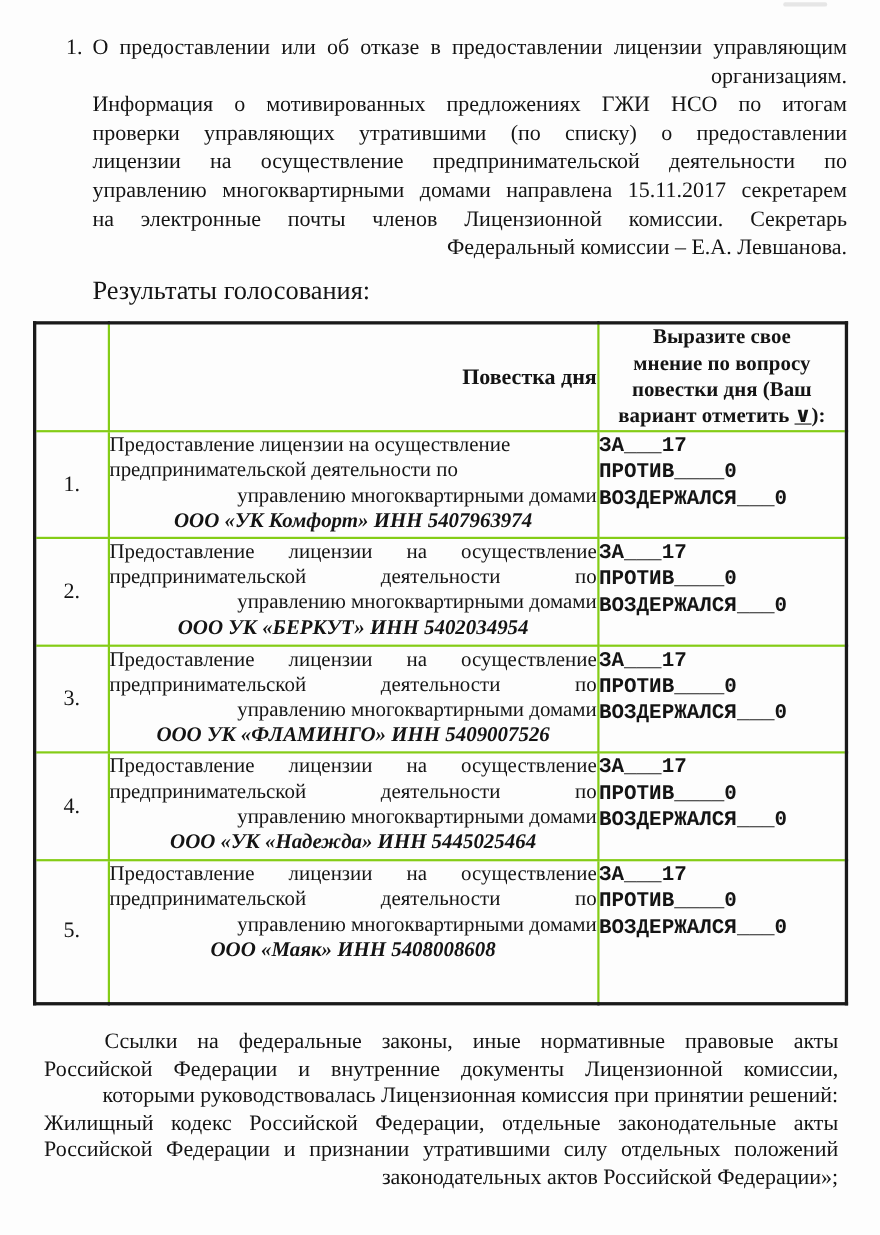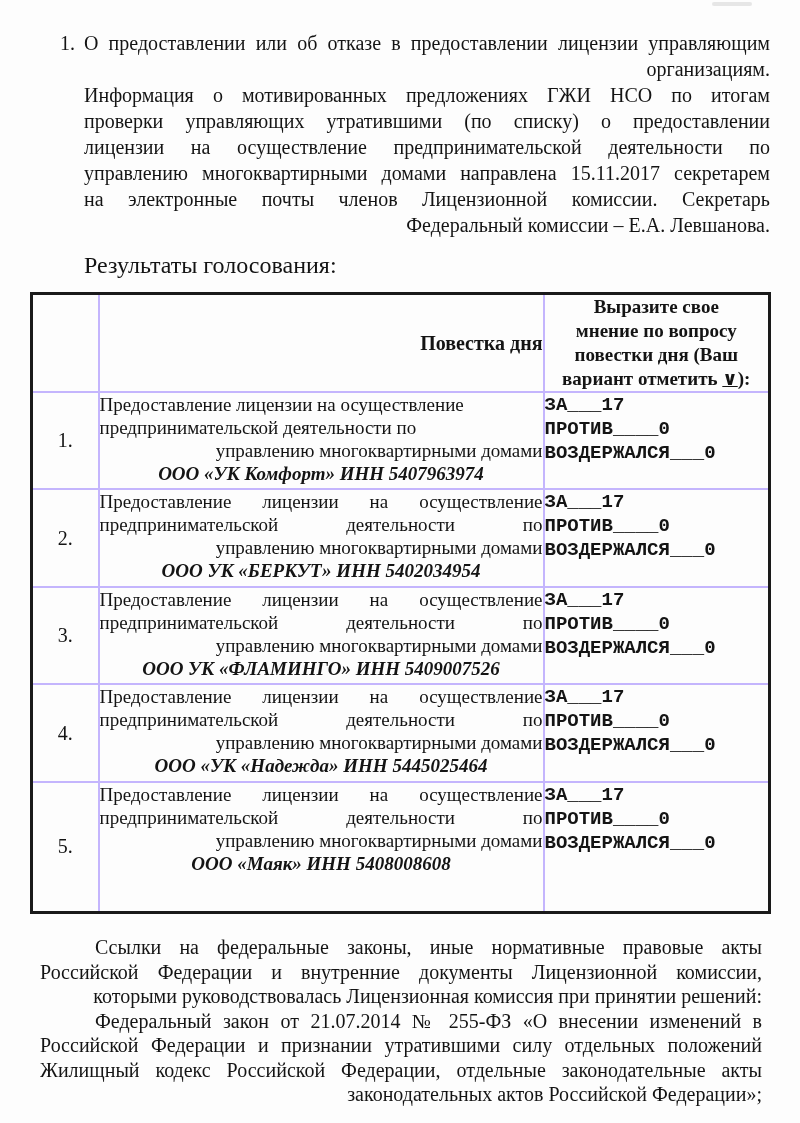--- a/index.html
+++ b/index.html
@@ -47,21 +47,21 @@
   
   .vote-table {
     position: absolute;
     top: 292px; left: 30px;
     width: 738px;
     border-collapse: collapse;
     table-layout: fixed;
     border: 3px solid #1a1a1a;
   }
   .vote-table td {
-    border: 2px solid #c4b5fd;
+    border: 2px solid #84cc16;
     padding: 0;
     overflow: hidden;
   }
   .col-num   { width: 67px; }
   .col-topic { width: 445px; }
   .col-votes { width: 226px; }
 
   tr.hdr        { height: 98px; }
   tr.r1, tr.r3  { height: 97px; }
   tr.r2, tr.r4  { height: 98px; }
@@ -234,19 +234,18 @@
           <div>ВОЗДЕРЖАЛСЯ___0</div>
         </td>
       </tr>
     </tbody>
   </table>
 
   <div class="closing-block">
     <div class="jline indent">Ссылки на федеральные законы, иные нормативные правовые акты</div>
     <div class="jline">Российской Федерации и внутренние документы Лицензионной комиссии,</div>
     <div class="lline">которыми руководствовалась Лицензионная комиссия при принятии решений:</div>
-    <div class="jline indent">Федеральный закон от 21.07.2014 № 255-ФЗ «О внесении изменений в</div>
+    <div class="jline">Жилищный кодекс Российской Федерации, отдельные законодательные акты</div>
     <div class="jline">Российской Федерации и признании утратившими силу отдельных положений</div>
-    <div class="jline">Жилищный кодекс Российской Федерации, отдельные законодательные акты</div>
     <div class="lline">законодательных актов Российской Федерации»;</div>
   </div>
 
 </div>
 
 </body></html>

